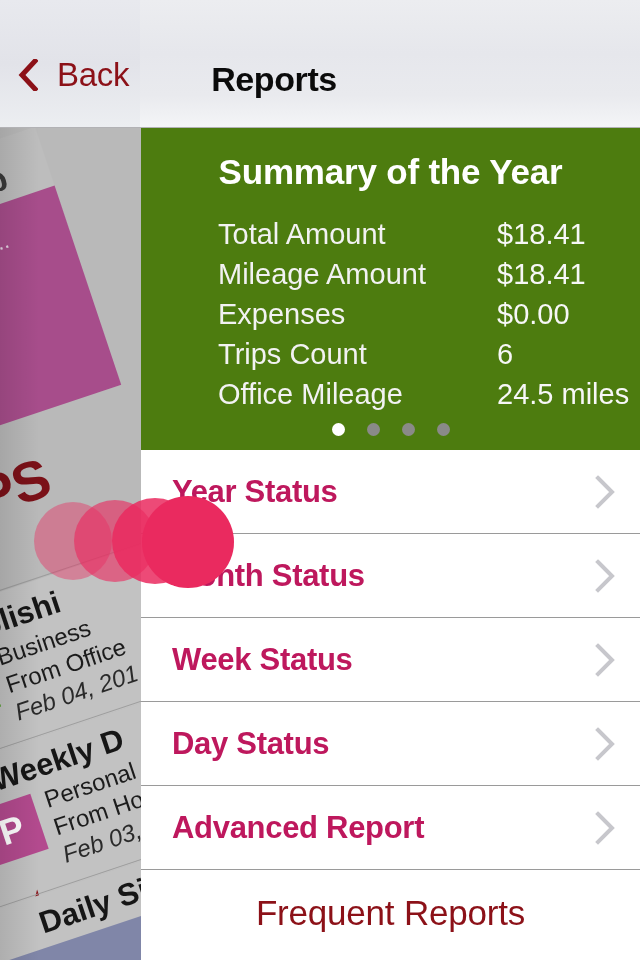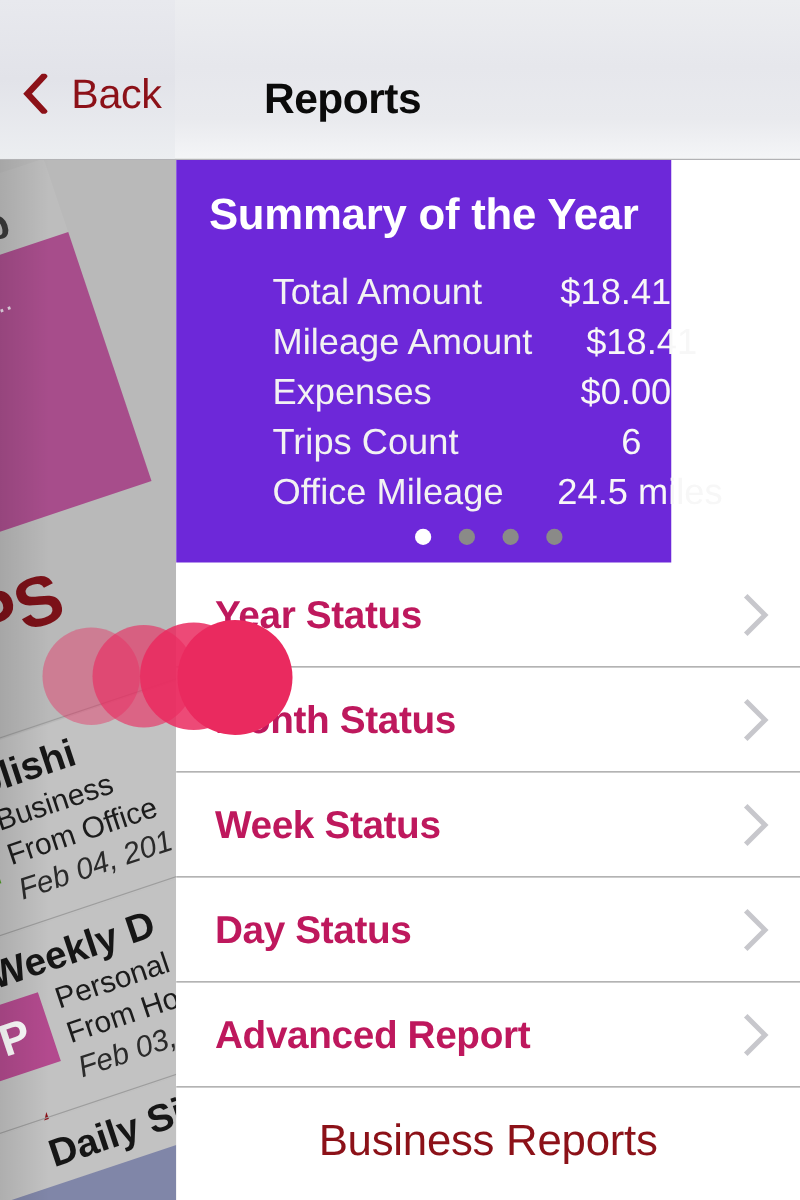--- a/index.html
+++ b/index.html
@@ -99,22 +99,22 @@
     pointer-events:none;
   }
 
   
   .content {
     position:absolute; left:141px; top:128px; width:499px; height:832px;
     background:#ffffff; z-index:3;
   }
 
   .summary {
-    position:relative; width:396px; height:322px;
-    background:#6d28d9; color:#ffffff;
+    position:relative; width:499px; height:322px;
+    background:#4d7c0f; color:#ffffff;
   }
   .summary-title {
     text-align:center; font-size:35px; font-weight:bold;
     color:#ffffff; padding-top:24px; letter-spacing:-0.2px;
   }
   .summary-rows { margin-top:26px; padding-left:77px; }
   .srow { display:flex; align-items:baseline; height:40px; }
   .srow-label { width:236px; font-size:29px; color:#f2f2f2; white-space:nowrap; }
   .srow-value { font-size:29px; color:#f7f7f7; white-space:nowrap;margin-left:43px; }
   .dots { position:absolute; left:0; bottom:14px; width:499px;
@@ -276,21 +276,21 @@
       </div>
       <div class="list-row">
         <span class="row-label">Advanced Report</span>
         <svg class="row-chevron" viewBox="0 0 22 34">
           <path d="M4 3 L18 17 L4 31" fill="none" stroke="#c7c7cc" stroke-width="4" stroke-linecap="square" stroke-linejoin="miter"></path>
         </svg>
       </div>
     </div>
 
     <div class="customize">
-      <span class="customize-label">Business Reports</span>
+      <span class="customize-label">Frequent Reports</span>
     </div>
   </div>
 
   <div class="circles">
     <div class="circ c1"></div>
     <div class="circ c2"></div>
     <div class="circ c3"></div>
     <div class="circ c4"></div>
   </div>
 

